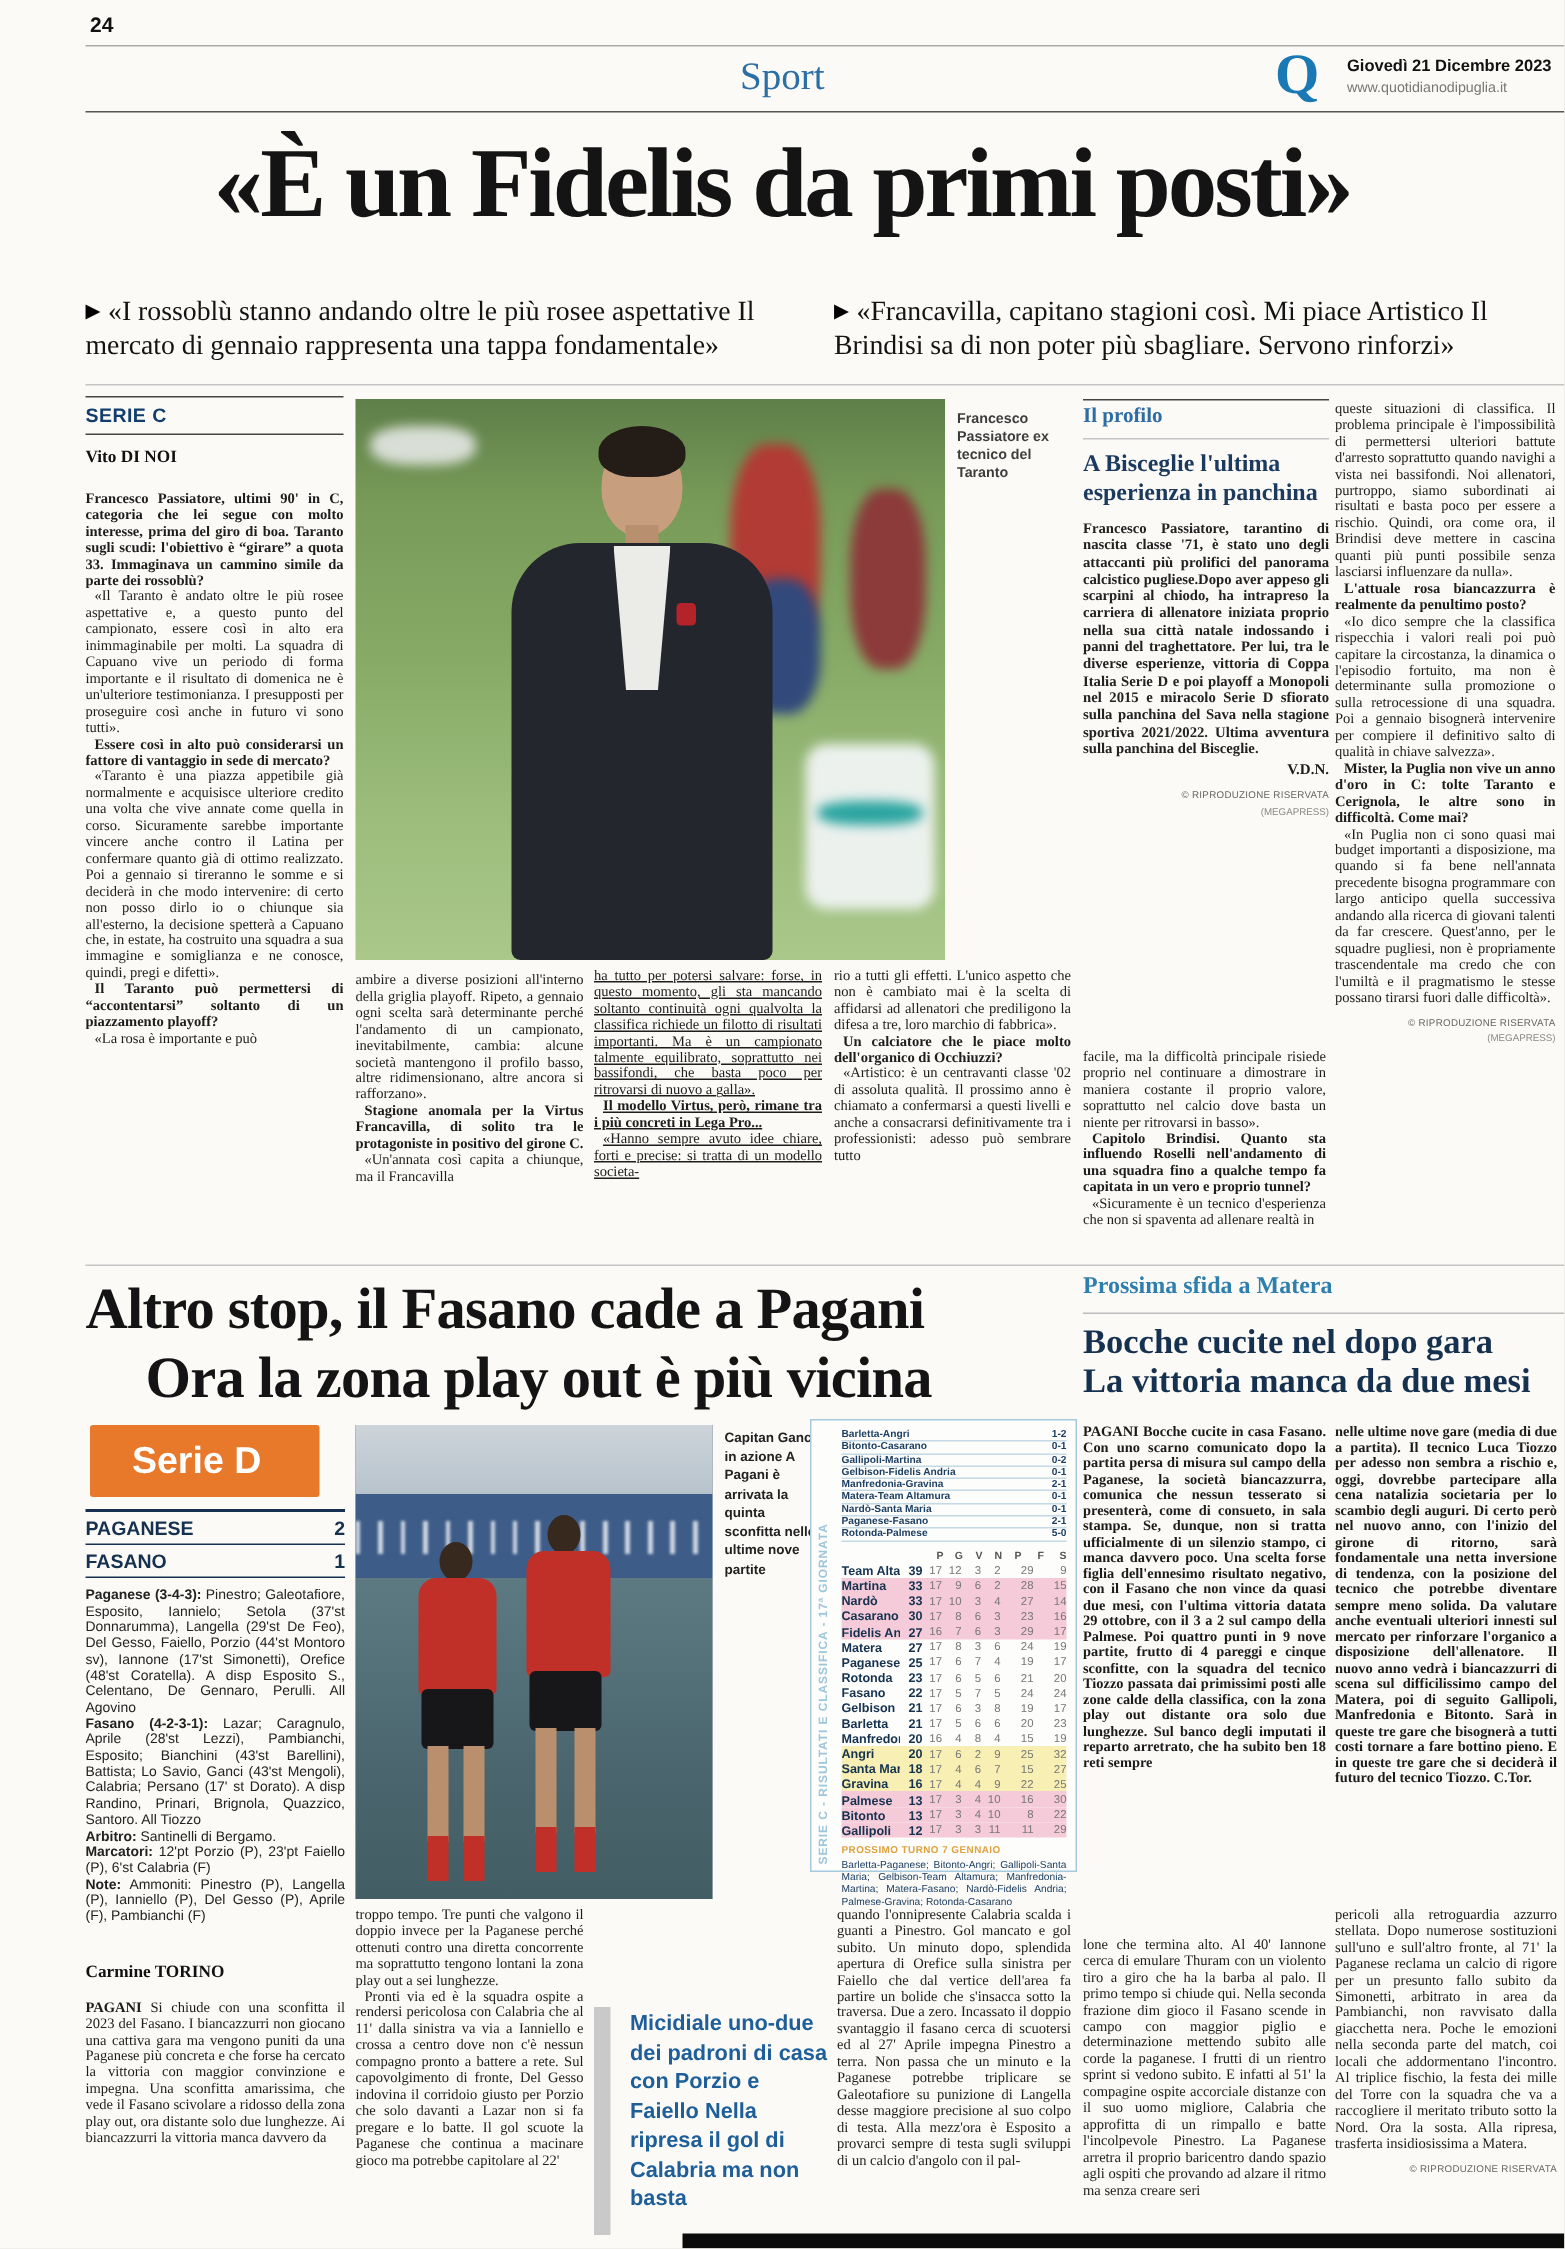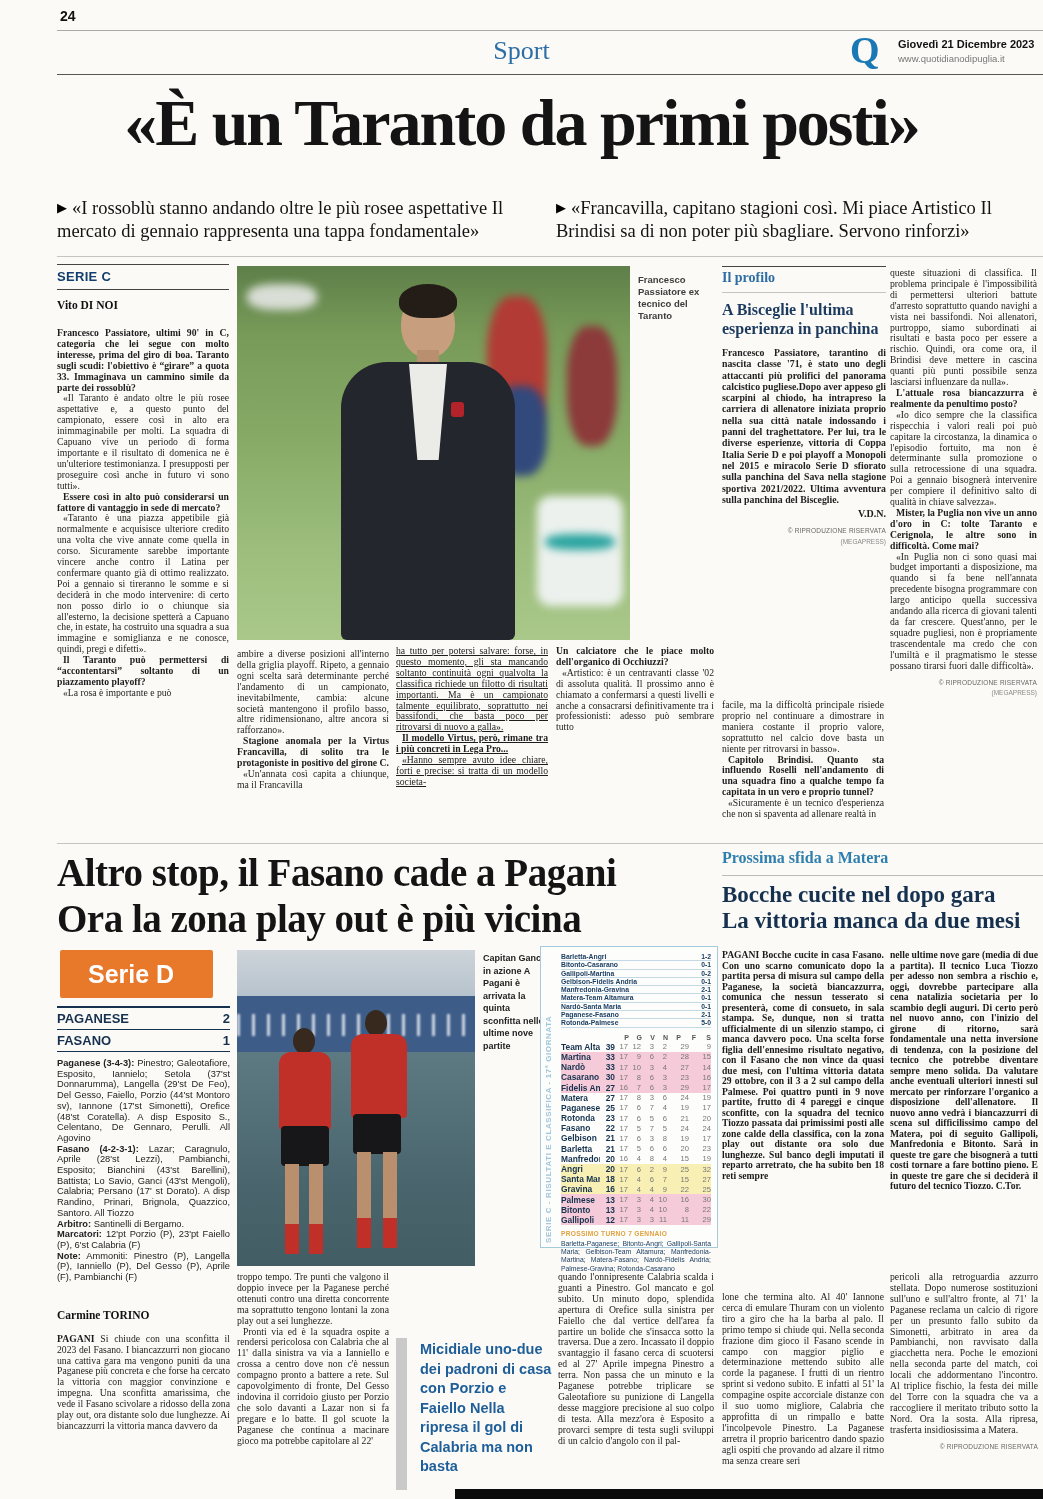--- a/index.html
+++ b/index.html
@@ -115,21 +115,21 @@
 <div id="page">
 
   <div class="abs" id="pagenum">24</div>
   <div class="rule" style="left:57px;top:30px;width:986px;background:#aaa;"></div>
   <div class="abs" id="sport">Sport</div>
   <div class="abs" id="qlogo">Q</div>
   <div class="abs" id="dateline">Giovedì 21 Dicembre 2023</div>
   <div class="abs" id="website">www.quotidianodipuglia.it</div>
   <div class="rule" style="left:57px;top:74px;width:986px;background:#555;"></div>
 
-  <div class="abs" id="h1">«È un Taranto da primi posti»</div>
+  <div class="abs" id="h1">«È un Fidelis da primi posti»</div>
 
   <div class="abs kicker" style="left:57px;width:460px;">
     <span class="tri">▶</span><span>«I rossoblù stanno andando oltre le più rosee aspettative Il mercato di gennaio rappresenta una tappa fondamentale»</span>
   </div>
   <div class="abs kicker" style="left:556px;width:487px;">
     <span class="tri">▶</span><span>«Francavilla, capitano stagioni così. Mi piace Artistico Il Brindisi sa di non poter più sbagliare. Servono rinforzi»</span>
   </div>
 
   <div class="rule hair-lt" style="left:57px;top:256px;width:986px;"></div>
 
@@ -156,20 +156,21 @@
       <p class="p-n">«Un'annata così capita a chiunque, ma il Francavilla</p>
     </div>
   <div class="abs body-col" style="left:396px;top:646px;width:152px;height:196px;text-decoration:underline;">
 
   <p class="p-n">ha tutto per potersi salvare: forse, in questo momento, gli sta mancando soltanto continuità ogni qualvolta la classifica richiede un filotto di risultati importanti. Ma è un campionato talmente equilibrato, soprattutto nei bassifondi, che basta poco per ritrovarsi di nuovo a galla».</p>
       <p class="p-b">Il modello Virtus, però, rimane tra i più concreti in Lega Pro...</p>
       <p class="p-n">«Hanno sempre avuto idee chiare, forti e precise: si tratta di un modello societa-</p>
     </div>
   <div class="abs body-col" style="left:556px;top:646px;width:158px;height:196px;">
 
+  <p class="p-n">rio a tutti gli effetti. L'unico aspetto che non è cambiato mai è la scelta di affidarsi ad allenatori che prediligono la difesa a tre, loro marchio di fabbrica».</p>
       <p class="p-b">Un calciatore che le piace molto dell'organico di Occhiuzzi?</p>
       <p class="p-n">«Artistico: è un centravanti classe '02 di assoluta qualità. Il prossimo anno è chiamato a confermarsi a questi livelli e anche a consacrarsi definitivamente tra i professionisti: adesso può sembrare tutto</p>
     </div>
   <div class="abs body-col" style="left:722px;top:700px;width:162px;height:142px;">
 
   <p class="p-n">facile, ma la difficoltà principale risiede proprio nel continuare a dimostrare in maniera costante il proprio valore, soprattutto nel calcio dove basta un niente per ritrovarsi in basso».</p>
       <p class="p-b">Capitolo Brindisi. Quanto sta influendo Roselli nell'andamento di una squadra fino a qualche tempo fa capitata in un vero e proprio tunnel?</p>
       <p class="p-n">«Sicuramente è un tecnico d'esperienza che non si spaventa ad allenare realtà in</p>
     </div>
   <div class="abs" style="left:890px;top:268px;width:147px;height:574px;overflow:hidden;">
@@ -210,21 +211,21 @@
     <div class="ptitle">A Bisceglie l'ultima esperienza in panchina</div>
     <div class="pbody">Francesco Passiatore, tarantino di nascita classe '71, è stato uno degli attaccanti più prolifici del panorama calcistico pugliese.Dopo aver appeso gli scarpini al chiodo, ha intrapreso la carriera di allenatore iniziata proprio nella sua città natale indossando i panni del traghettatore. Per lui, tra le diverse esperienze, vittoria di Coppa Italia Serie D e poi playoff a Monopoli nel 2015 e miracolo Serie D sfiorato sulla panchina del Sava nella stagione sportiva 2021/2022. Ultima avventura sulla panchina del Bisceglie.</div>
     <div class="psig">V.D.N.</div>
     <div class="credit">© RIPRODUZIONE RISERVATA</div>
     <div class="agency">(MEGAPRESS)</div>
   </div>
 
   <div class="rule hair-lt" style="left:57px;top:843px;width:986px;"></div>
 
   <div class="abs" id="h2a" style="top:851px;">Altro stop, il Fasano cade a Pagani</div>
-  <div class="abs" id="h2b" style="top:897px;">Ora la zona play out è più vicina</div>
+  <div class="abs" id="h2b" style="top:897px;margin-left:40px;">Ora la zona play out è più vicina</div>
 
   <div class="abs" id="kicker2">Prossima sfida a Matera</div>
   <div class="rule" style="left:722px;top:875px;width:321px;background:#bbb;"></div>
   <div class="abs" id="h3">
     <span>Bocche cucite nel dopo gara</span><br>
     <span>La vittoria manca da due mesi</span>
   </div>
 
   <div class="abs" id="serieD">
     <span>Serie D</span>

